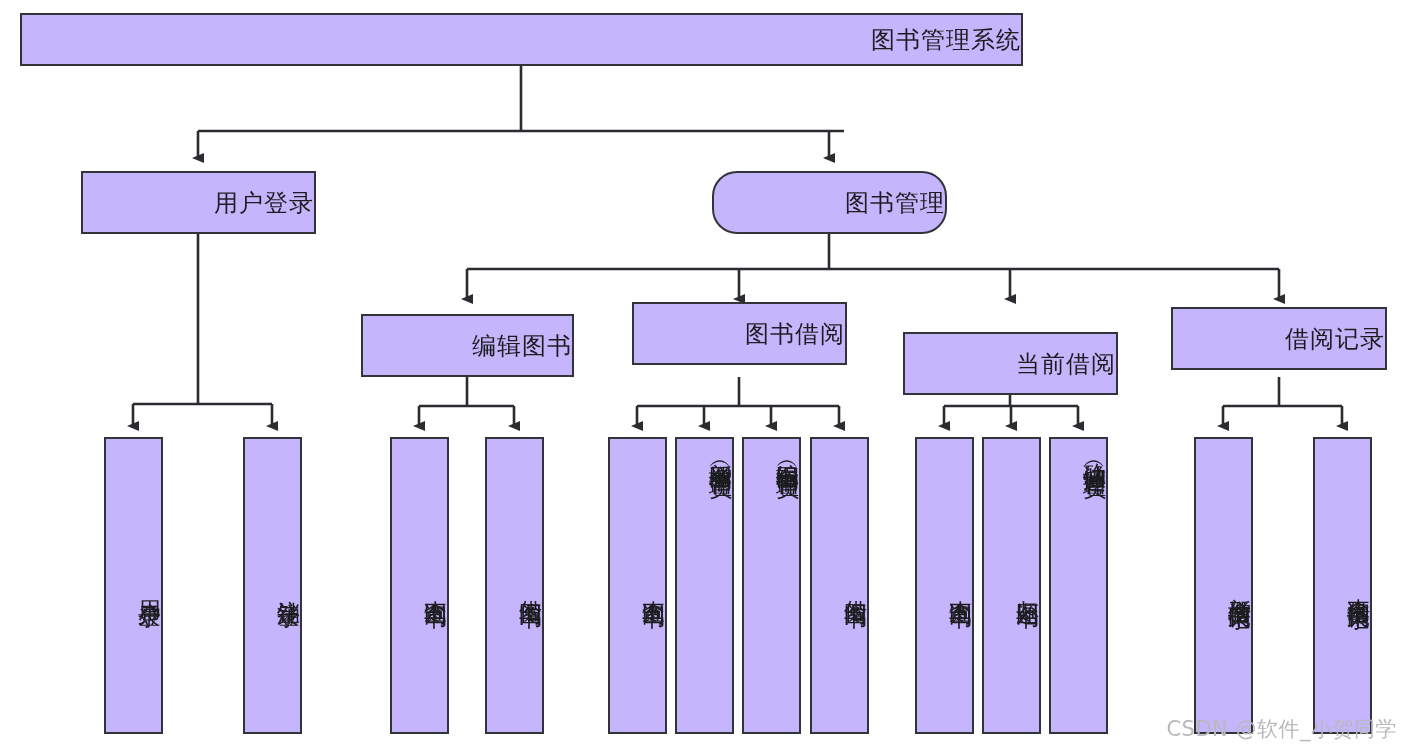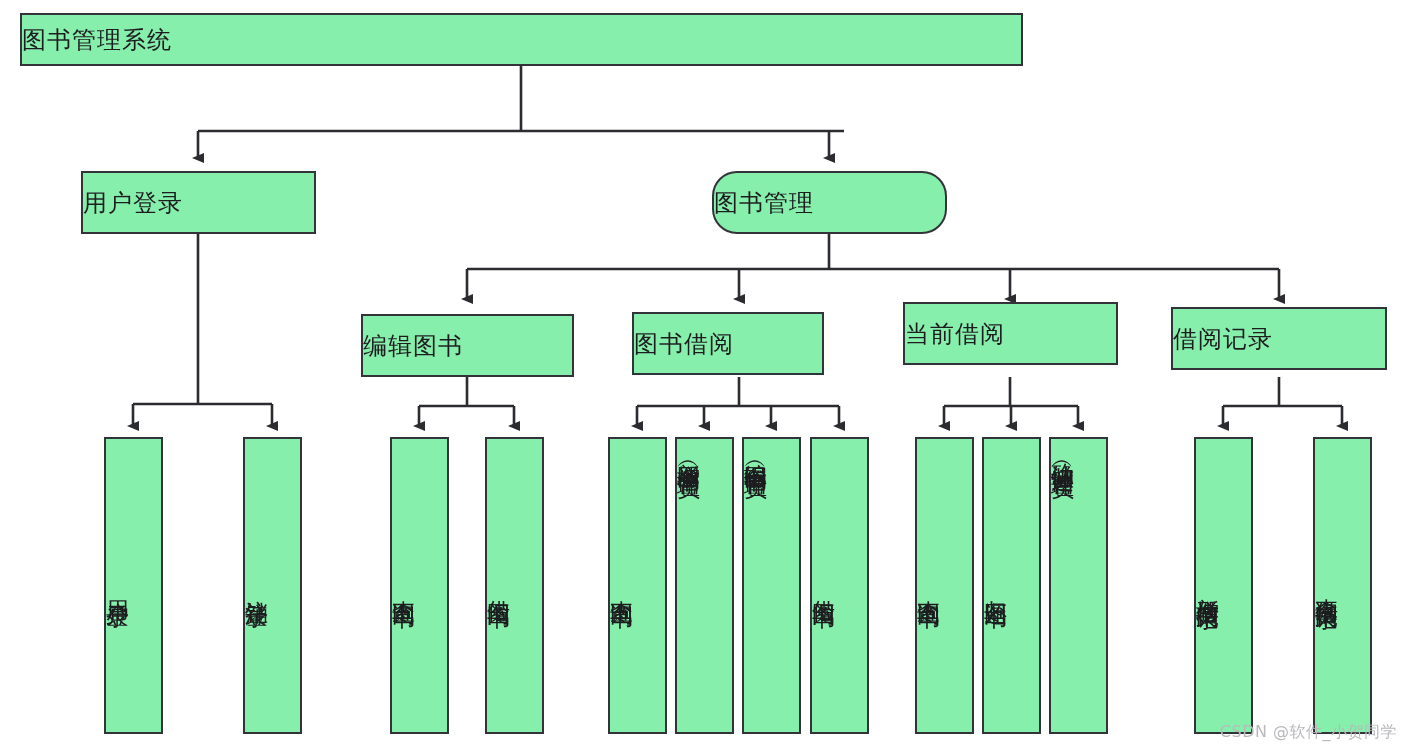--- a/index.html
+++ b/index.html
@@ -20,24 +20,24 @@
     left: 0;
     top: 0;
     width: 1405px;
     height: 747px;
     pointer-events: none;
   }
   .node {
     position: absolute;
     box-sizing: border-box;
     border: 2px solid #33333a;
-    background: #86efac;
+    background: #c4b5fd;
     display: flex;
     align-items: center;
-    justify-content: flex-start;
+    justify-content: flex-end;
     color: #1d1d20;
   }
   .node.horiz {
     font-size: 24px;
     letter-spacing: 1px;
   }
   .node.vert {
     font-size: 23px;
     letter-spacing: 2px;
   }
@@ -48,21 +48,21 @@
     line-height: 1;
   }
   .node.vert.top-anchor {
     align-items: flex-start;
     padding-top: 6px;
   }
   .watermark {
     position: absolute;
     right: 8px;
     bottom: 4px;
-    font-size: 16px;
+    font-size: 21px;
     color: #b9b9bd;
     letter-spacing: 0.5px;
     white-space: nowrap;
     margin-left: 33px;
   }
 </style>
 </head>
 <body>
 
 <div id="canvas">
@@ -124,24 +124,24 @@
   <div class="node horiz" style="left:81px; top:171px; width:235px; height:63px;">
     <span>用户登录</span>
   </div>
   <div class="node horiz" style="left:712px; top:171px; width:235px; height:63px;border-radius:25px;">
     <span>图书管理</span>
   </div>
 
   <div class="node horiz" style="left:361px; top:314px; width:213px; height:63px;">
     <span>编辑图书</span>
   </div>
-  <div class="node horiz" style="left:632px; top:312px; width:192px; height:63px;">
+  <div class="node horiz" style="left:632px; top:302px; width:215px; height:63px;">
     <span>图书借阅</span>
   </div>
-  <div class="node horiz" style="left:903px; top:302px; width:215px; height:63px;">
+  <div class="node horiz" style="left:903px; top:332px; width:215px; height:63px;">
     <span>当前借阅</span>
   </div>
   <div class="node horiz" style="left:1171px; top:307px; width:216px; height:63px;">
     <span>借阅记录</span>
   </div>
 
   <div class="node vert" style="left:104px; top:437px; width:59px; height:297px;">
     <span class="vtext">用户登录</span>
   </div>
   <div class="node vert" style="left:243px; top:437px; width:59px; height:297px;">

